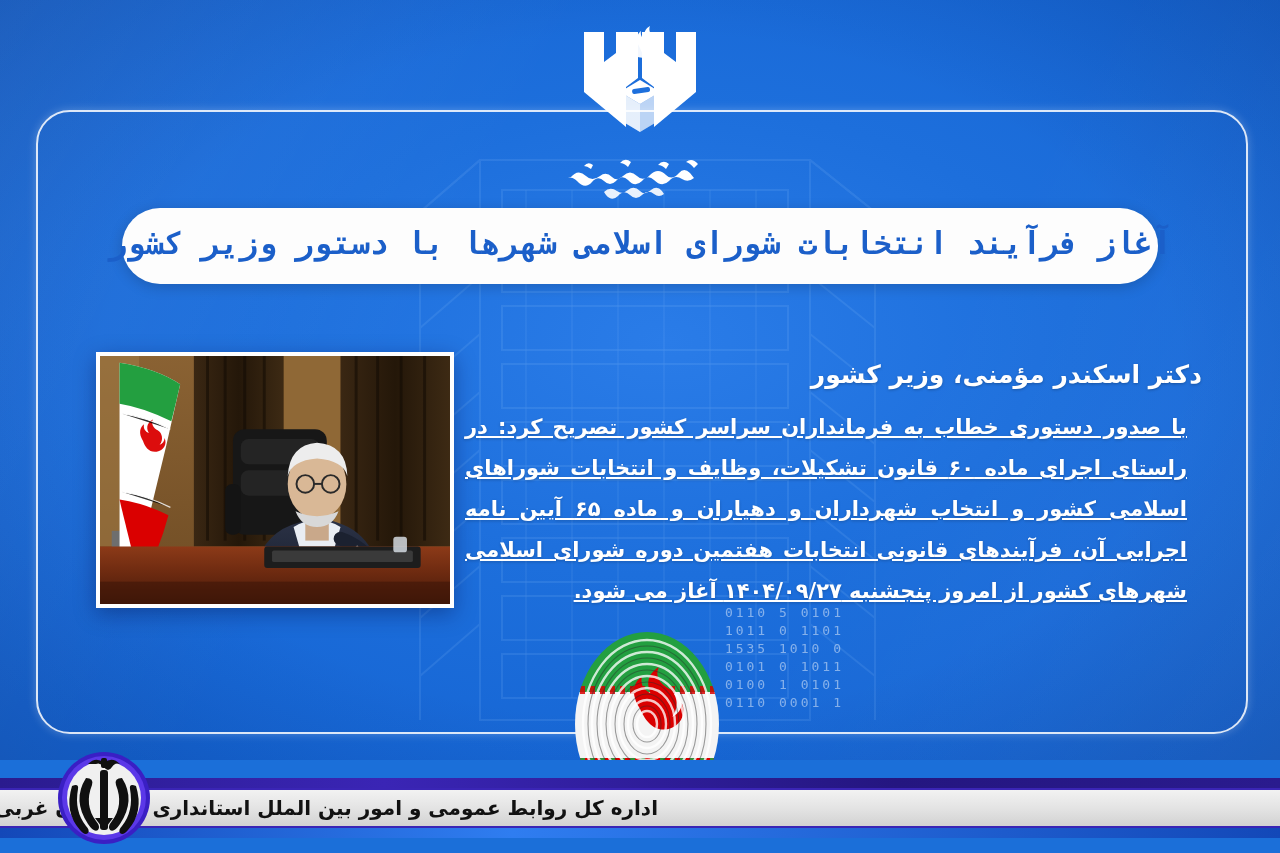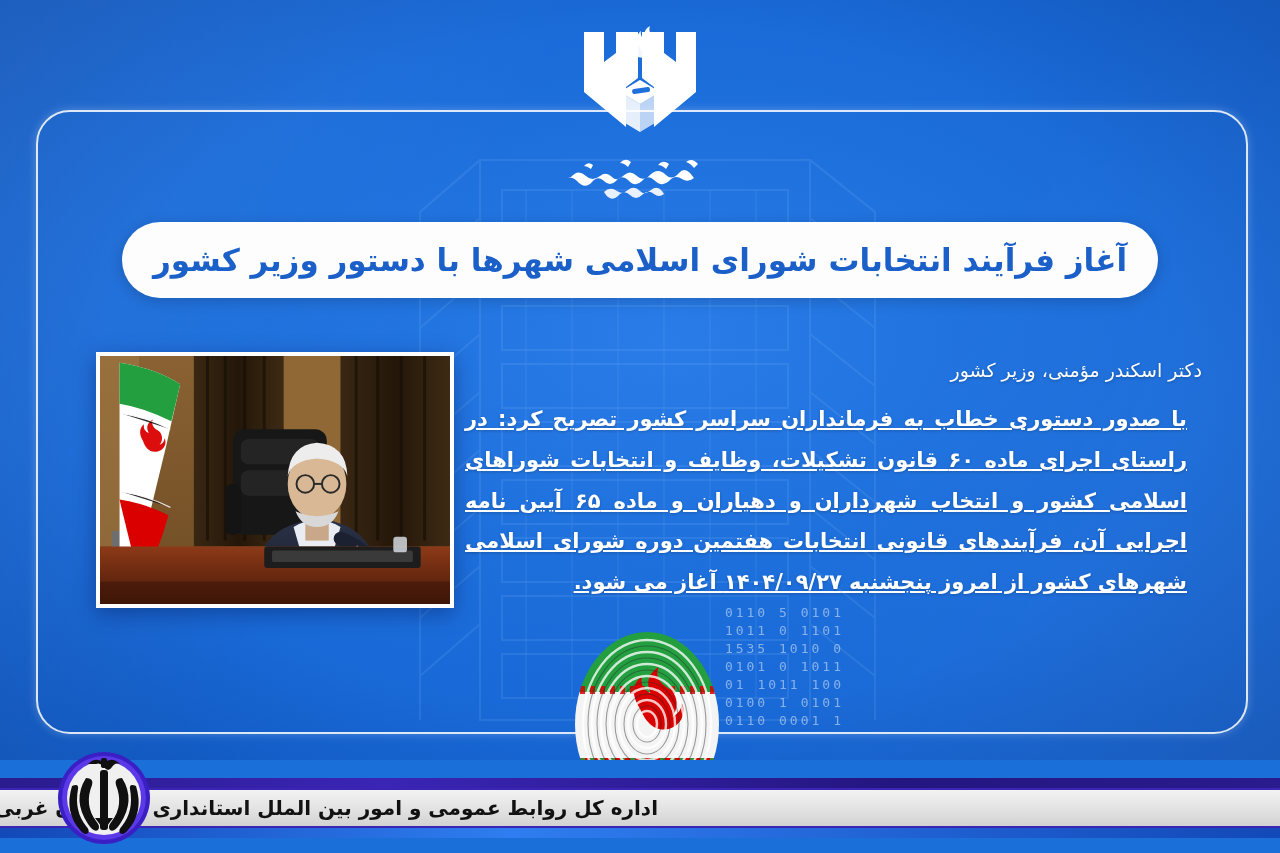--- a/index.html
+++ b/index.html
@@ -47,25 +47,25 @@
     position:absolute;left:0;right:0;top:26px;height:190px;
     display:flex;flex-direction:column;align-items:center;justify-content:flex-start;
   }
   .logo-mark{width:128px;height:122px;display:block;}
   .logo-script{
     margin-top:4px;width:160px;height:50px;display:block;
   }
 
   
   .title-pill{
-    position:absolute;left:122px;top:222px;width:1036px;height:76px;
+    position:absolute;left:122px;top:208px;width:1036px;height:76px;
     background:#fdfdfd;border-radius:40px;
     box-shadow:0 3px 14px rgba(0,0,0,.18);
     display:flex;align-items:center;justify-content:center;
-    padding:0 34px;box-sizing:border-box;
+    padding:0 34px;box-sizing:border-box;font-family:Liberation Mono, monospace;
   }
   .title-text{
     color:#1b5fc9;
     font-size:31px;font-weight:bold;line-height:1.25;
     text-align:center;white-space:nowrap;
     letter-spacing:-.2px;
   }
 
   
   .photo{
@@ -75,21 +75,21 @@
     overflow:hidden;background:#6d4a22;
   }
   .photo svg{width:100%;height:100%;display:block;}
 
   
   .copy{
     position:absolute;right:78px;top:358px;width:752px;
     text-align:right;direction:rtl;color:#ffffff;
   }
   .copy .lede{
-    font-size:19px;font-weight:normal;line-height:1.35;margin:0 0 4px 0;
+    font-size:25px;font-weight:bold;line-height:1.35;margin:0 0 4px 0;
     text-shadow:0 1px 3px rgba(0,0,0,.25);
   }
   .copy .body{
     font-size:21px;font-weight:bold;line-height:1.95;margin:15px;
     text-align:justify;text-justify:inter-word;
     text-shadow:0 1px 3px rgba(0,0,0,.22);
     text-decoration:underline;
   }
 
   
@@ -314,21 +314,20 @@
   <div class="copy">
     <p class="lede">دکتر اسکندر مؤمنی، وزیر کشور</p>
     <p class="body">با صدور دستوری خطاب به فرمانداران سراسر کشور تصریح کرد: در راستای اجرای ماده ۶۰ قانون تشکیلات، وظایف و انتخابات شوراهای اسلامی کشور و انتخاب شهرداران و دهیاران و ماده ۶۵ آیین نامه اجرایی آن، فرآیندهای قانونی انتخابات هفتمین دوره شورای اسلامی شهرهای کشور از امروز پنجشنبه ۱۴۰۴/۰۹/۲۷ آغاز می شود.</p>
   </div>
 
   <div class="binary-field">
     <div class="binary-row">0101 5 0110</div>
     <div class="binary-row">1101 0 1011</div>
     <div class="binary-row">0 1010 1535</div>
     <div class="binary-row">1011 0 0101</div>
-    <div class="binary-row">100 1011 01</div>
     <div class="binary-row">0101 1 0100</div>
     <div class="binary-row">1 0001 0110</div>
   </div>
 
   <div class="finger-wrap">
     <svg viewBox="0 0 270 230" xmlns="http://www.w3.org/2000/svg" aria-hidden="true">
       <defs>
         <clipPath id="fpclip">
           <ellipse cx="135" cy="112" rx="72" ry="92"></ellipse>
         </clipPath>

